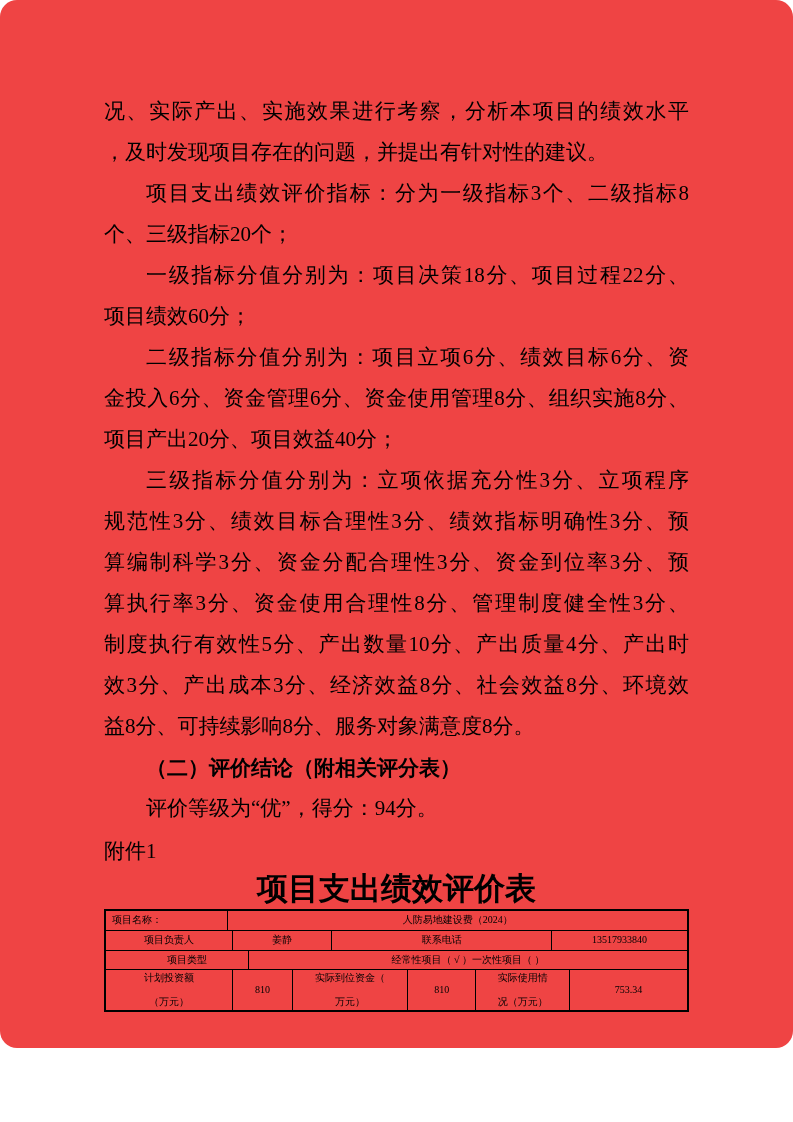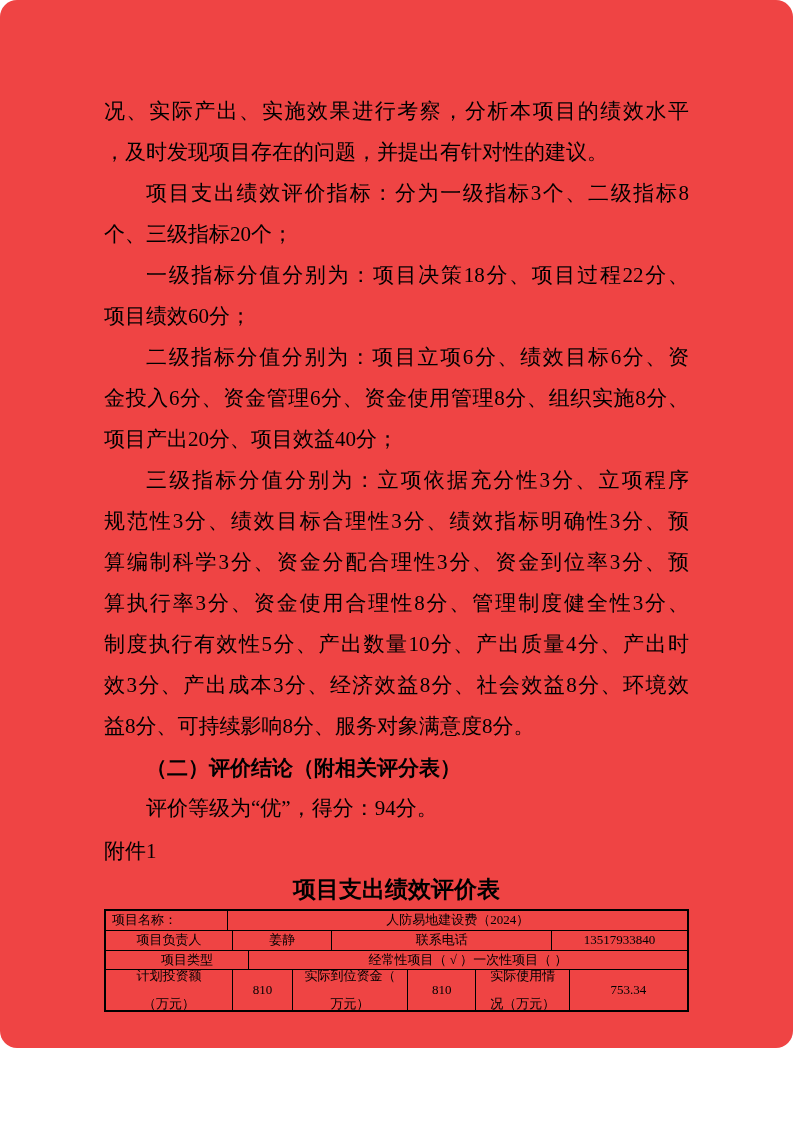--- a/index.html
+++ b/index.html
@@ -42,31 +42,31 @@
     text-indent: 2em;
   }
   .attachment {
     font-size: 21px;
     line-height: 41px;
     margin-top: 2px;
   }
   .tbl-title {
     font-family: "Liberation Sans", "DejaVu Sans", sans-serif;
     font-weight: bold;
-    font-size: 23px;
+    font-size: 31px;
     line-height: 30px;
     text-align: center;
     margin-top: 2px;
   }
   
   .ftable {
     margin-top: 5px;
     width: 581px;
     border: 2px solid #000;
-    font-size: 13px;
+    font-size: 10px;
   }
   .trow { display: flex; border-top: 1px solid #000; }
   .trow:first-child { border-top: none; }
   .tcell {
     display: flex;
     align-items: center;
     justify-content: center;
     text-align: center;
     border-left: 1px solid #000;
     box-sizing: border-box;

